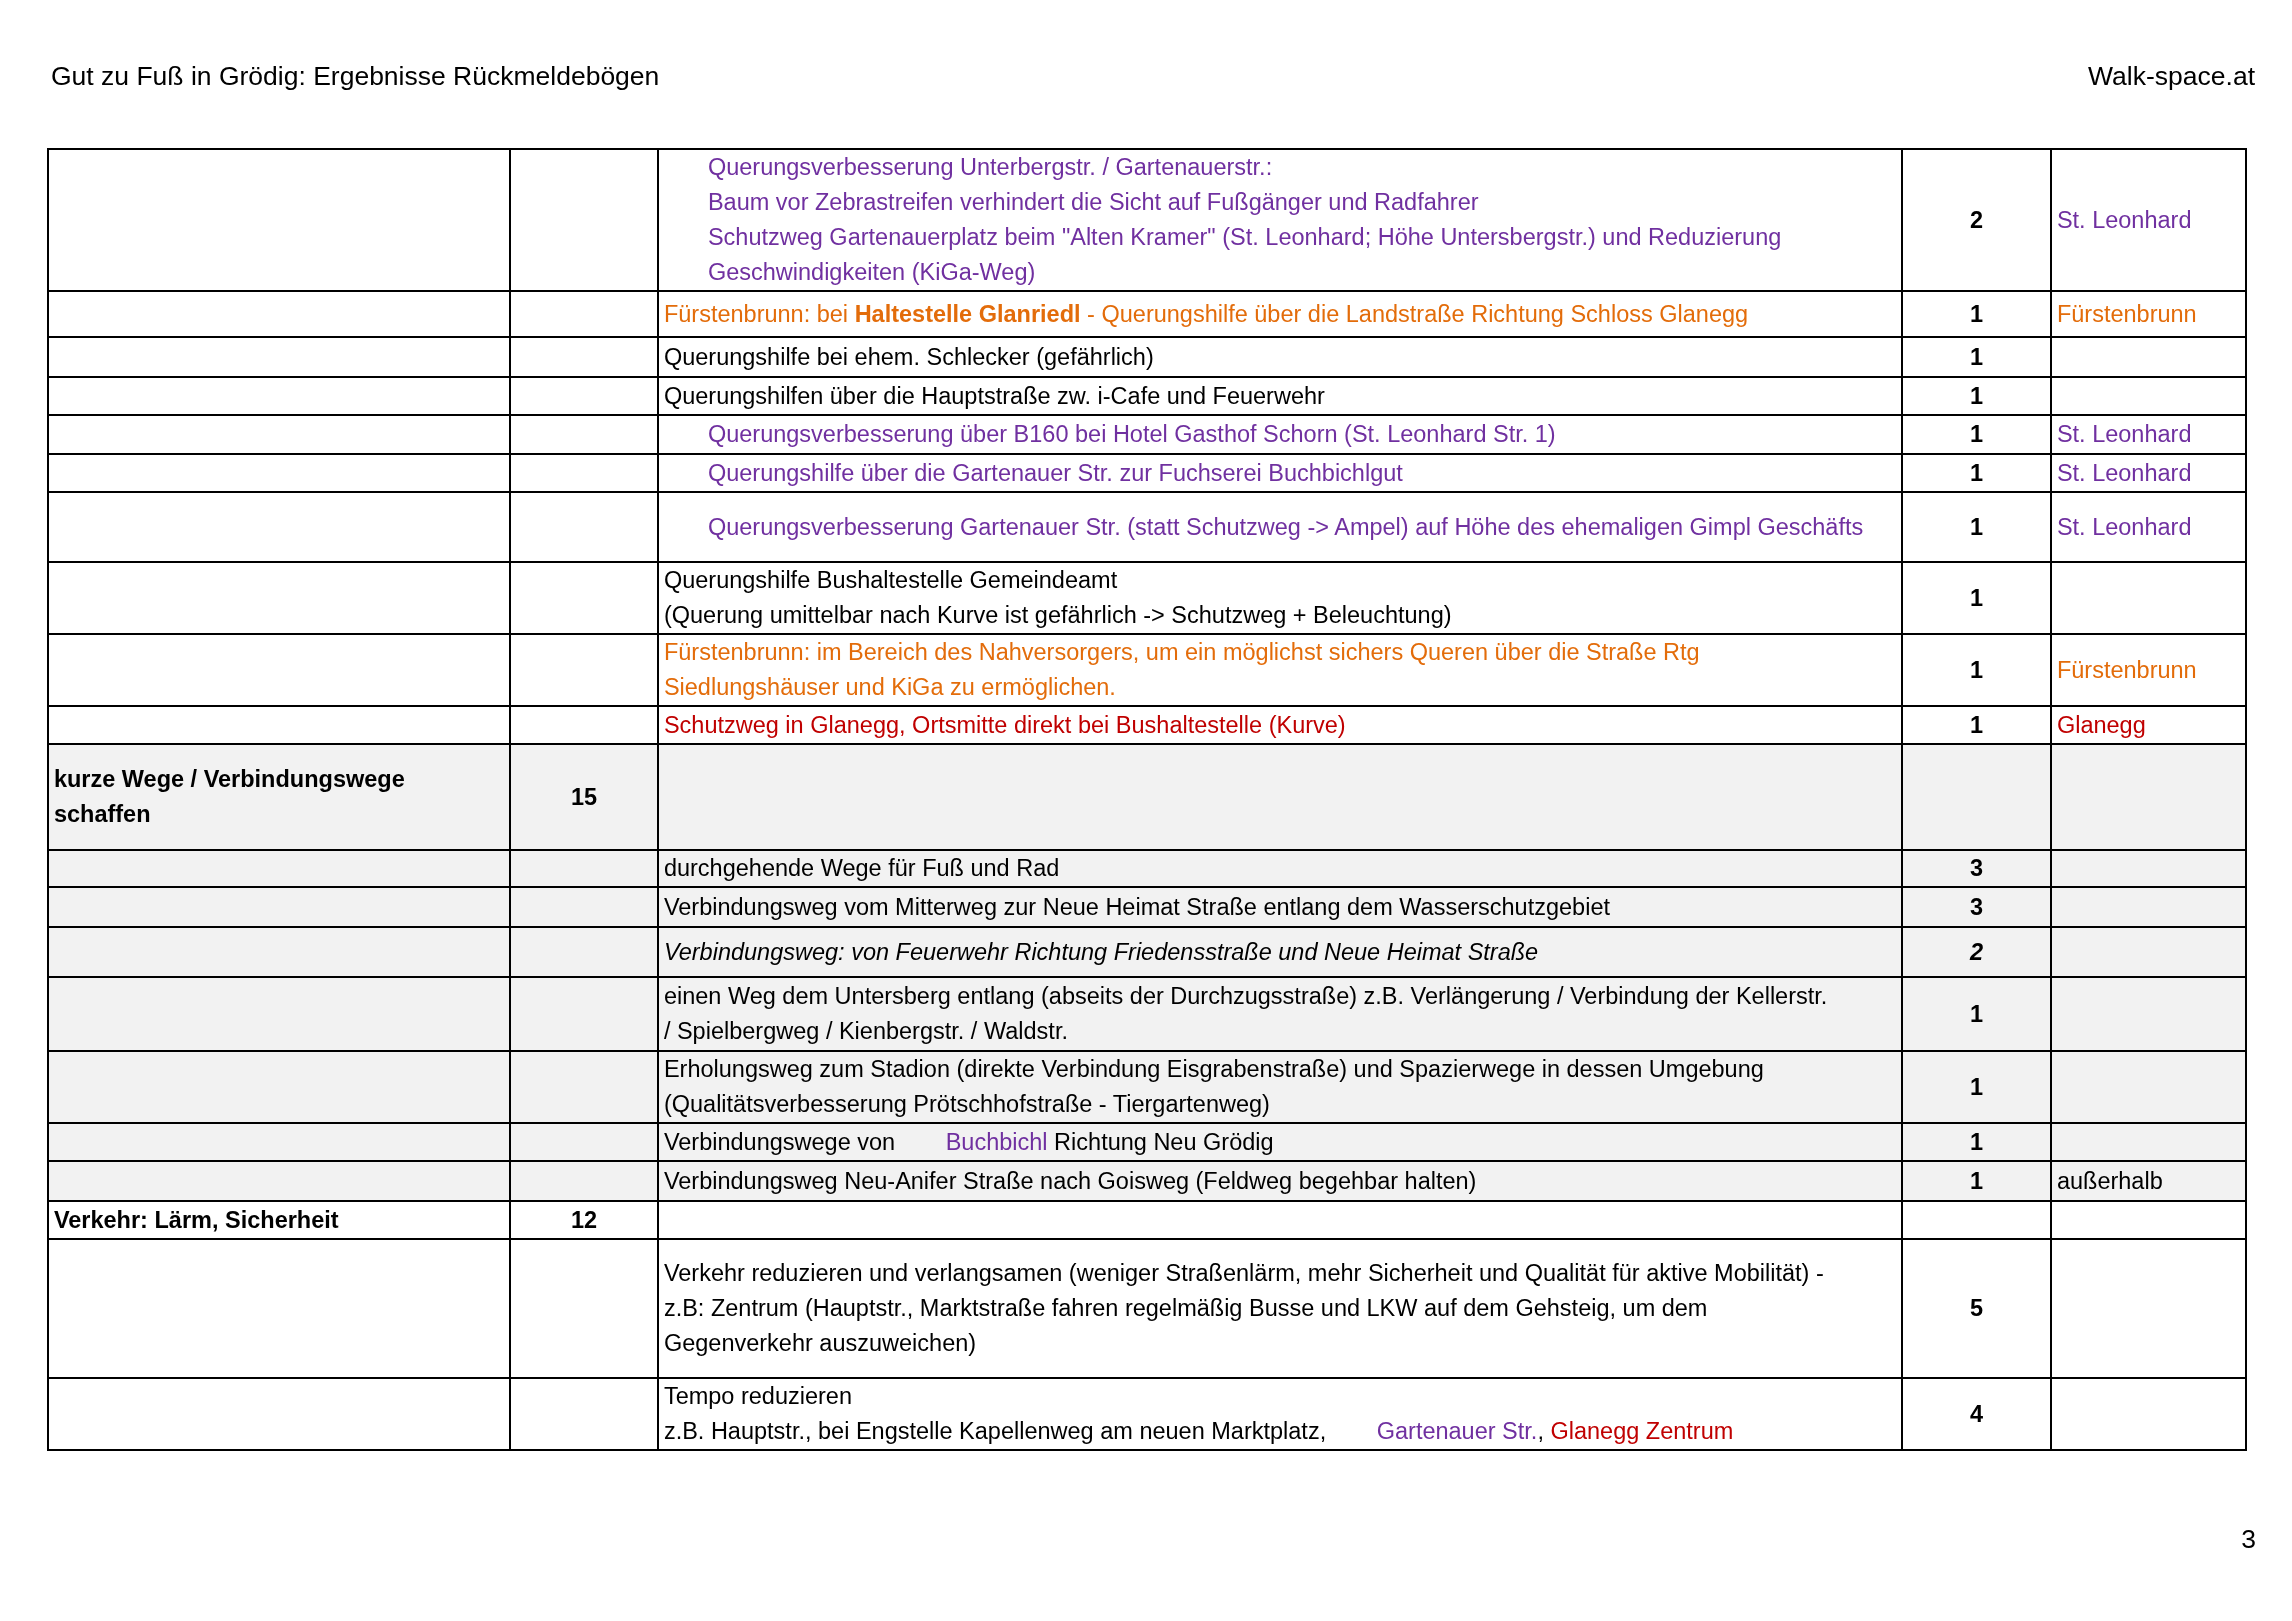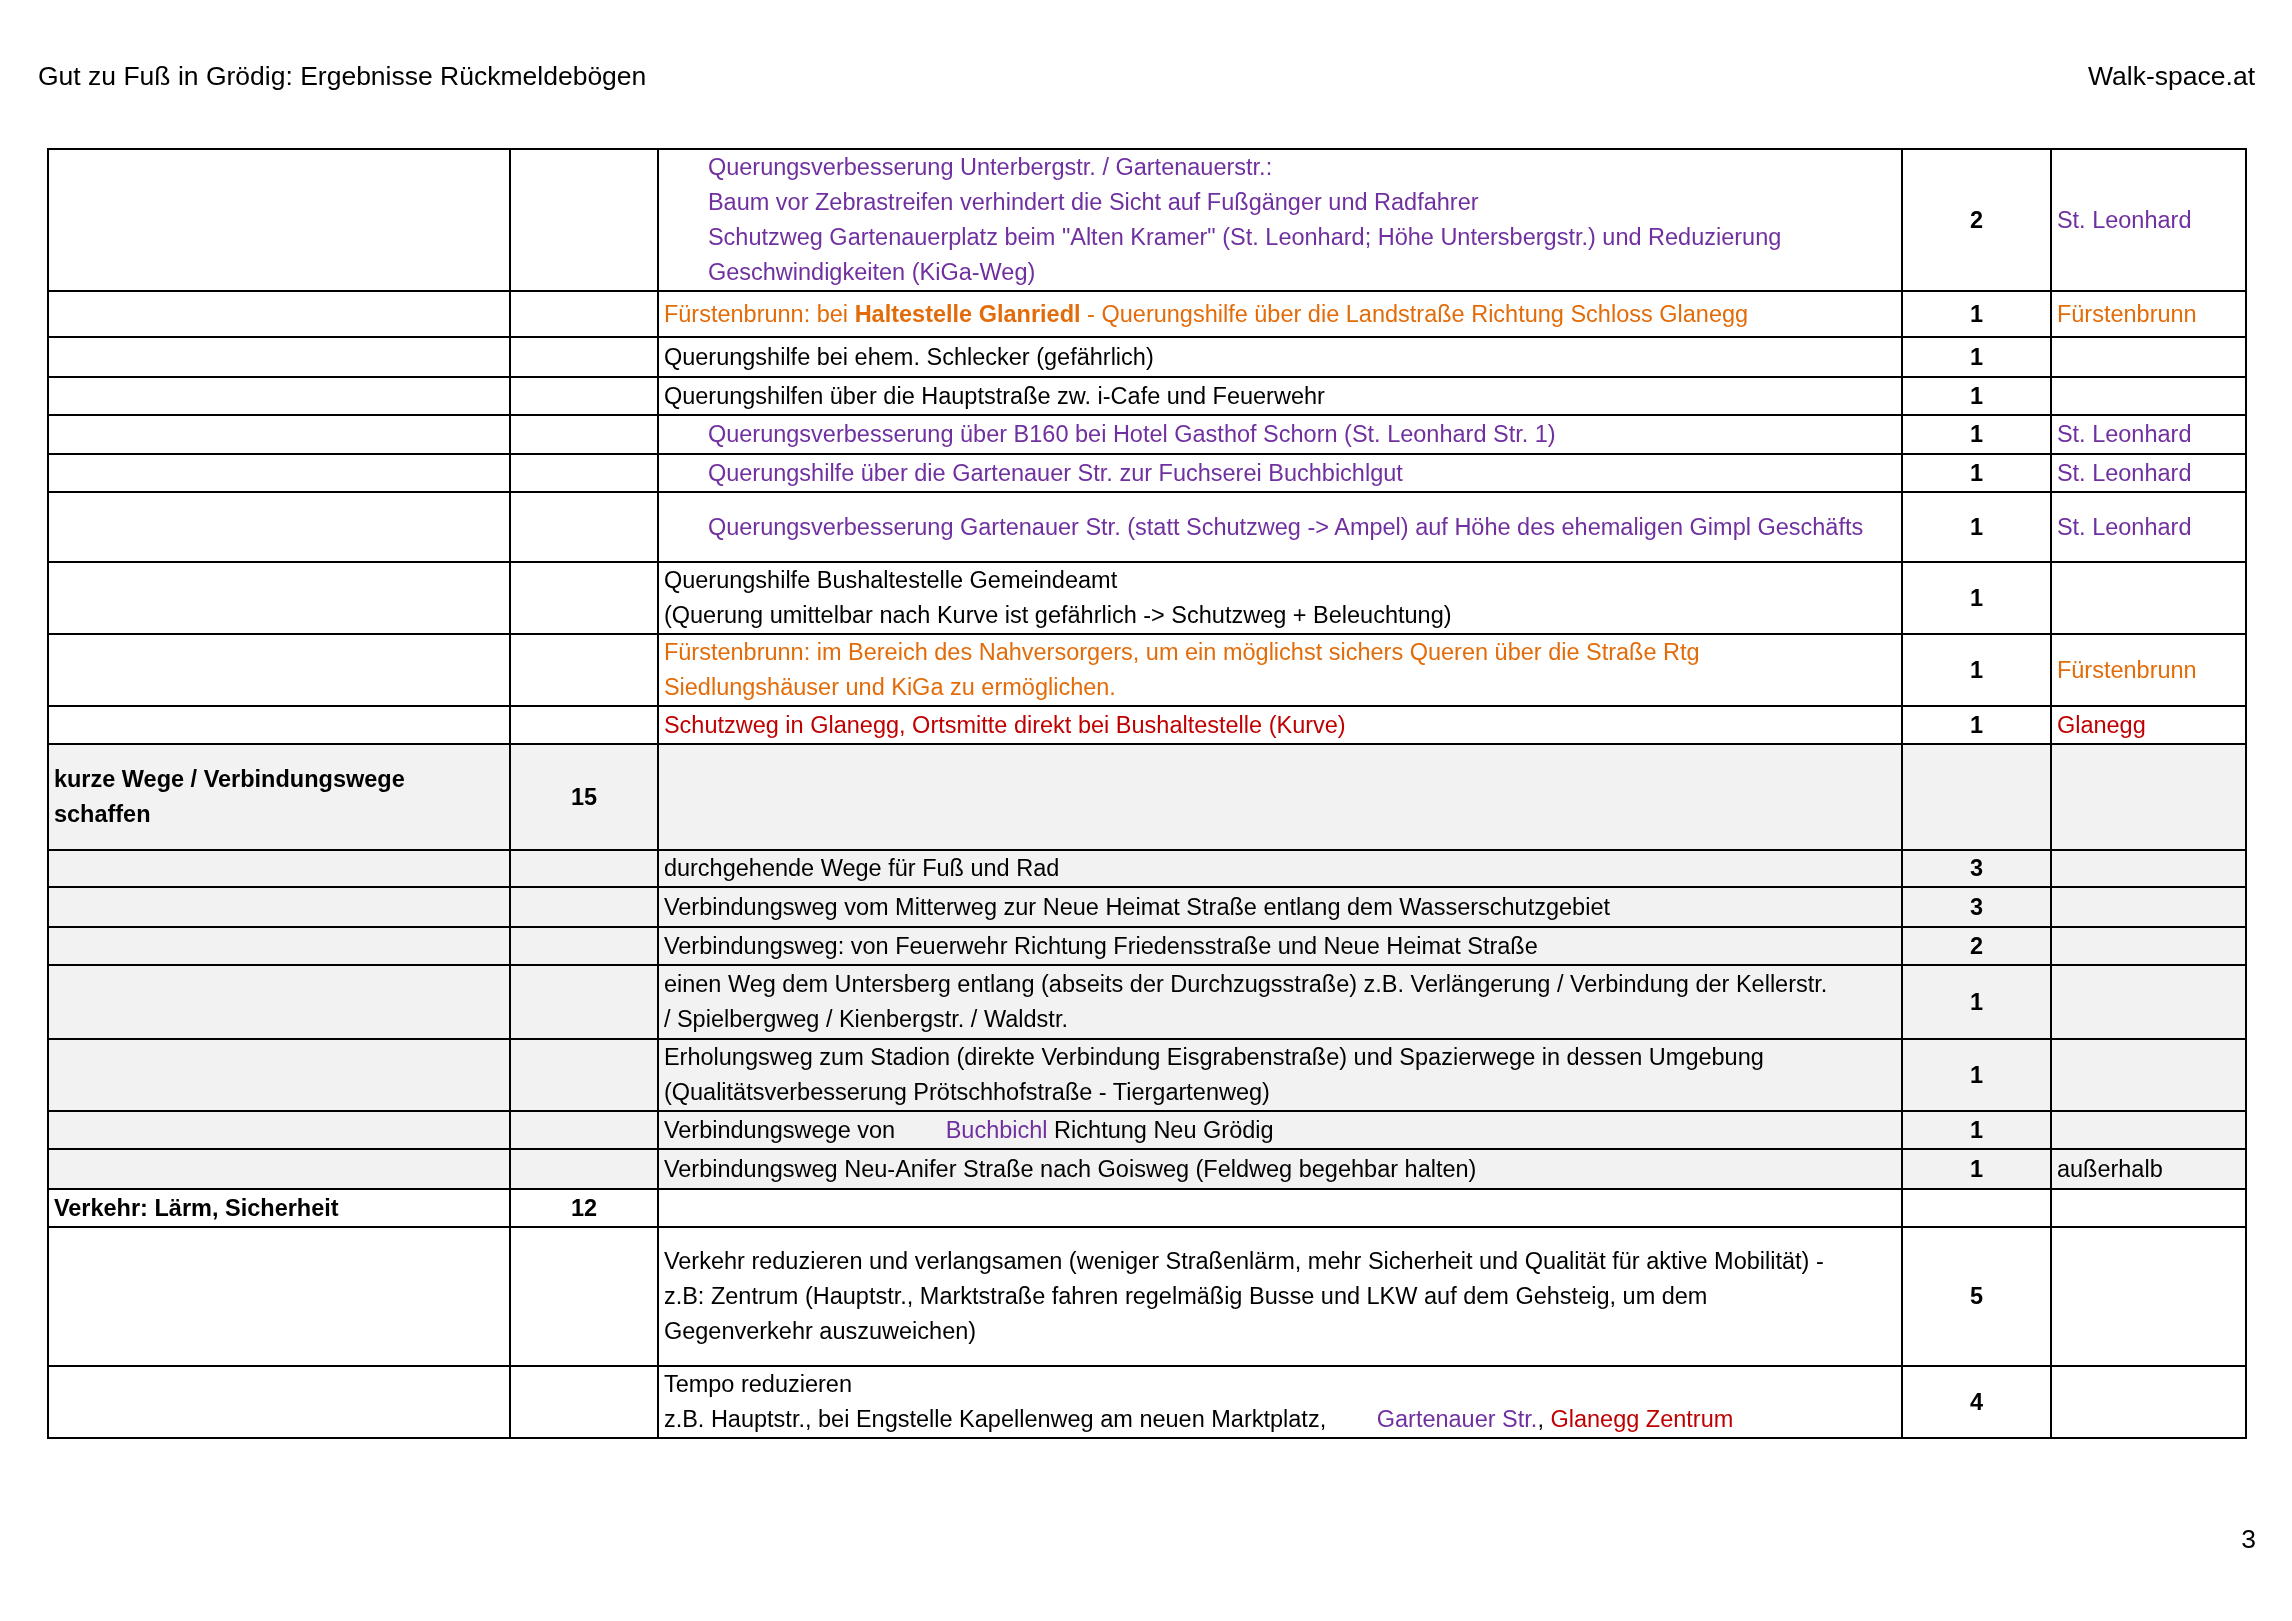--- a/index.html
+++ b/index.html
@@ -1,19 +1,19 @@
 <!DOCTYPE html>
 <html><head>
 <meta charset="utf-8">
 <style>
   html, body { margin:0; padding:0; background:#ffffff; }
   body { width:2293px; height:1621px; position:relative; overflow:hidden;
          font-family:"Liberation Sans", sans-serif; color:#000; }
   .hdr { position:absolute; top:63px; font-size:26.5px; line-height:1; }
-  .hdr-left { left:38px; }
+  .hdr-left { left:51px; }
   .hdr-right { right:38px; }
   .pagenum { position:absolute; right:37px; top:1524px; font-size:26.5px; }
   table.main { position:absolute; left:47px; top:148px; width:2197px;
                border-collapse:collapse; table-layout:fixed; }
   table.main td { border:2.9px solid #000; padding:0 4.9px; font-size:23.5px; line-height:35px;
                   vertical-align:middle; }
   col.c1 { width:462px; } col.c2 { width:148px; } col.c3 { width:1244px; }
   col.c4 { width:149px; } col.c5 { width:195px; }
   td.cat { font-weight:bold; }
   td.cnt { text-align:center; font-weight:bold; }
@@ -152,21 +152,21 @@
       </tr>
       <tr class="gray" style="height: 40px;">
         <td class="cat"></td>
         <td class="cnt"></td>
         <td>
           <div><span class="black">Verbindungsweg vom Mitterweg zur Neue Heimat Straße entlang dem Wasserschutzgebiet</span></div>
         </td>
         <td class="cnt">3</td>
         <td class="loc black"></td>
       </tr>
-      <tr class="gray" style="height: 38px;">
+      <tr class="gray" style="height: 50px; font-style: italic;">
         <td class="cat"></td>
         <td class="cnt"></td>
         <td>
           <div><span class="black">Verbindungsweg: von Feuerwehr Richtung Friedensstraße und Neue Heimat Straße</span></div>
         </td>
         <td class="cnt">2</td>
         <td class="loc black"></td>
       </tr>
       <tr class="gray" style="height: 74px;">
         <td class="cat"></td>

